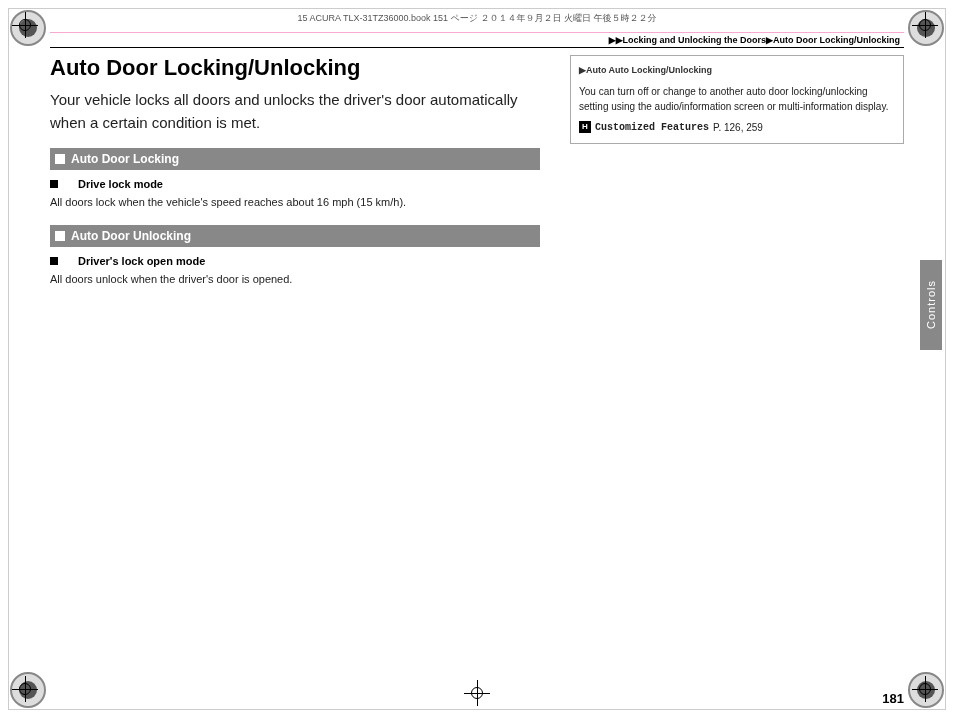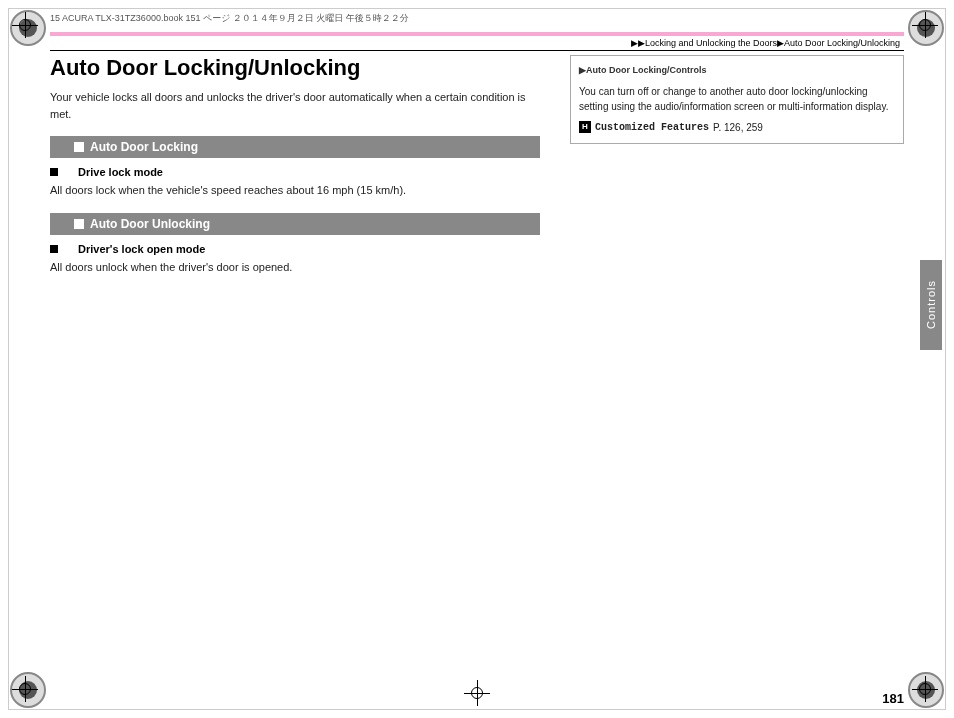--- a/index.html
+++ b/index.html
@@ -28,33 +28,35 @@
     .top-meta {
       position: absolute;
       top: 12px;
       left: 50px;
       right: 50px;
       font-size: 9px;
       color: #555;
       display: flex;
       align-items: center;
       gap: 4px;
+      justify-content: center;
     }
 
     
     .breadcrumb-bar {
       position: absolute;
       top: 32px;
       left: 50px;
       right: 50px;
-      border-top: 4px solid #f9a8d4;
+      border-top: 1px solid #f9a8d4;
       border-bottom: 1px solid #000;
       padding: 2px 4px;
       font-size: 9px;
       text-align: right;
+      font-weight: bold;
     }
 
     
     .main-content {
       position: absolute;
       top: 55px;
       left: 50px;
       width: 490px;
       bottom: 30px;
     }
@@ -71,31 +73,31 @@
     
     .page-title {
       font-size: 22px;
       font-weight: bold;
       margin-bottom: 8px;
       color: #000;
     }
 
     
     .intro-text {
-      font-size: 11px;
+      font-size: 15px;
       line-height: 1.5;
       margin-bottom: 14px;
       color: #222;
     }
 
     
     .section-header {
       background: #888;
       color: #fff;
-      padding: 4px 24px;
+      padding: 4px 5px;
       font-size: 12px;
       font-weight: bold;
       margin-bottom: 8px;
       display: flex;
       align-items: center;
       gap: 6px;
     }
 
     .section-header-square {
       width: 10px;
@@ -371,21 +373,21 @@
       <div class="sub-heading-square"></div>
       <span>Driver's lock open mode</span>
     </div>
     <p class="body-text">All doors unlock when the driver's door is opened.</p>
   </div>
 </div>
 
 <div class="right-sidebar">
   <div class="note-box">
     <div class="note-box-title">
-      <span>▶Auto Door Locking/Controls</span>
+      <span>▶Auto Auto Locking/Unlocking</span>
     </div>
     <p class="note-box-text">You can turn off or change to another auto door locking/unlocking setting using the audio/information screen or multi-information display.</p>
     <div class="note-box-link">
       <div class="note-box-link-icon">H</div>
       <span class="link-bold">Customized Features</span>
       <span> P. 126, 259</span>
     </div>
   </div>
 </div>
 

